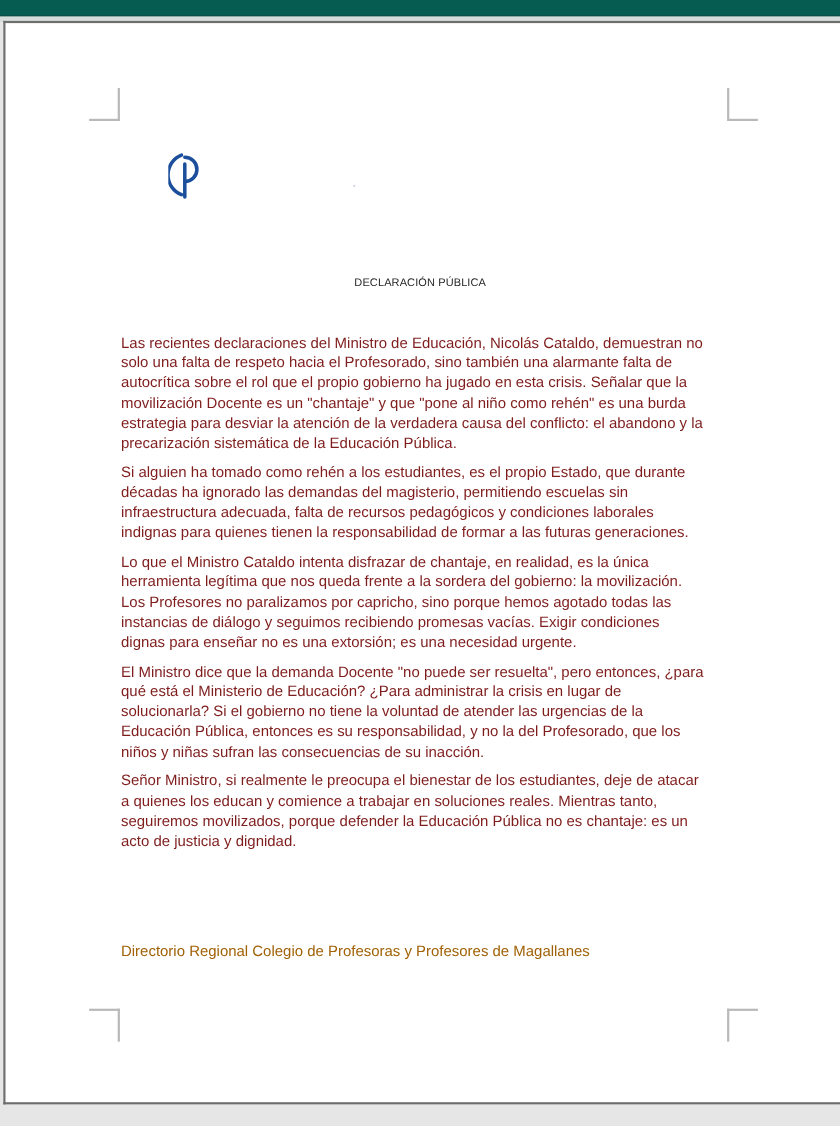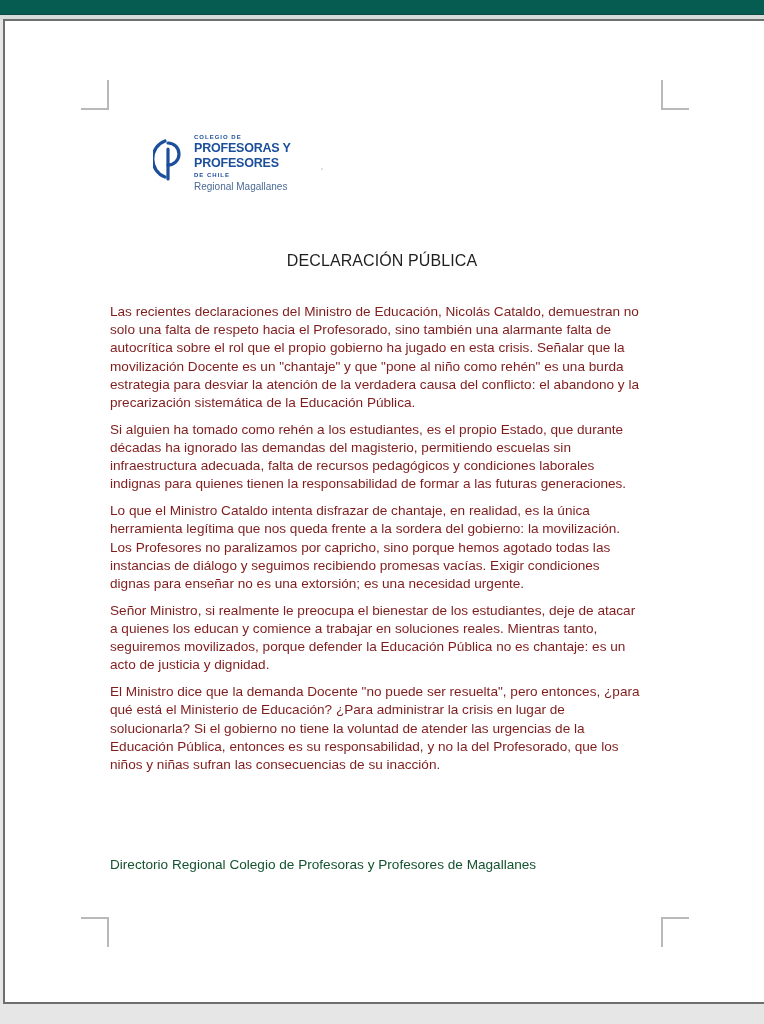--- a/index.html
+++ b/index.html
@@ -35,30 +35,30 @@
     .logo { position: absolute; left: 153px; top: 133px; width: 160px; height: 80px; }
     .logo-mark { position: absolute; left: 0; top: 4px; width: 32px; height: 44px; }
     .logo-text { position: absolute; left: 41px; top: 0; color: #1b4e9b; }
     .logo-small { font-size: 6px; font-weight: bold; letter-spacing: 1px; line-height: 8px; }
     .logo-big { font-size: 12.5px; font-weight: bold; line-height: 15px; letter-spacing: -0.2px; }
     .logo-region { font-size: 10px; line-height: 13px; color: #4a6a96; margin-top: 1px; }
     .logo-dot { position: absolute; left: 168px; top: 35px; width: 2px; height: 2px; background:#cfd6e0; border-radius:1px; }
 
     .title {
       position: absolute; left: 0; top: 252px; width: 764px; text-align: center;
-      font-size: 16px; color: #1f1f1f; letter-spacing: 0.1px;
+      font-size: 10px; color: #1f1f1f; letter-spacing: 0.1px;
     }
     .body {
       position: absolute; left: 110px; top: 303px; width: 530px;
       font-size: 13.6px; line-height: 18.2px; color: #7f1d1d;
     }
     .body p { margin: 0 0 8.6px 0; }
     .signature {
       position: absolute; left: 110px; top: 857px; width: 560px;
-      font-size: 13.6px; color: #14532d;
+      font-size: 13.6px; color: #a16207;
     }
     .bottom-area { position: absolute; left: 0; top: 1005px; width: 764px; height: 19px; background: #e6e6e6; }
   </style>
 </head>
 <body>
 
 <div class="topbar"></div>
 <div class="topbar-gap"></div>
 
 <div class="page"></div>
@@ -67,35 +67,28 @@
 <div class="corner c-tr"></div>
 <div class="corner c-bl"></div>
 <div class="corner c-br"></div>
 
 <div class="logo">
   <svg class="logo-mark" viewBox="0 0 32 44">
     <path d="M12 4 A18 19 0 0 0 12 40" fill="none" stroke="#1b4e9b" stroke-width="3.2" stroke-linecap="round"></path>
     <path d="M15 6 A11 11 0 0 1 15 28" fill="none" stroke="#1b4e9b" stroke-width="3.2" stroke-linecap="round"></path>
     <line x1="15" y1="12" x2="15" y2="42" stroke="#1b4e9b" stroke-width="3.2" stroke-linecap="round"></line>
   </svg>
-  <div class="logo-text">
-    <div class="logo-small">COLEGIO DE</div>
-    <div class="logo-big">PROFESORAS Y</div>
-    <div class="logo-big">PROFESORES</div>
-    <div class="logo-small">DE CHILE</div>
-    <div class="logo-region">Regional Magallanes</div>
-  </div>
   <div class="logo-dot"></div>
 </div>
 
 <div class="title">DECLARACIÓN PÚBLICA</div>
 
 <div class="body">
   <p>Las recientes declaraciones del Ministro de Educación, Nicolás Cataldo, demuestran no solo una falta de respeto hacia el Profesorado, sino también una alarmante falta de autocrítica sobre el rol que el propio gobierno ha jugado en esta crisis. Señalar que la movilización Docente es un "chantaje" y que "pone al niño como rehén" es una burda estrategia para desviar la atención de la verdadera causa del conflicto: el abandono y la precarización sistemática de la Educación Pública.</p>
   <p>Si alguien ha tomado como rehén a los estudiantes, es el propio Estado, que durante décadas ha ignorado las demandas del magisterio, permitiendo escuelas sin infraestructura adecuada, falta de recursos pedagógicos y condiciones laborales indignas para quienes tienen la responsabilidad de formar a las futuras generaciones.</p>
   <p>Lo que el Ministro Cataldo intenta disfrazar de chantaje, en realidad, es la única herramienta legítima que nos queda frente a la sordera del gobierno: la movilización. Los Profesores no paralizamos por capricho, sino porque hemos agotado todas las instancias de diálogo y seguimos recibiendo promesas vacías. Exigir condiciones dignas para enseñar no es una extorsión; es una necesidad urgente.</p>
+  <p>El Ministro dice que la demanda Docente "no puede ser resuelta", pero entonces, ¿para qué está el Ministerio de Educación? ¿Para administrar la crisis en lugar de solucionarla? Si el gobierno no tiene la voluntad de atender las urgencias de la Educación Pública, entonces es su responsabilidad, y no la del Profesorado, que los niños y niñas sufran las consecuencias de su inacción.</p>
   <p>Señor Ministro, si realmente le preocupa el bienestar de los estudiantes, deje de atacar a quienes los educan y comience a trabajar en soluciones reales. Mientras tanto, seguiremos movilizados, porque defender la Educación Pública no es chantaje: es un acto de justicia y dignidad.</p>
-  <p>El Ministro dice que la demanda Docente "no puede ser resuelta", pero entonces, ¿para qué está el Ministerio de Educación? ¿Para administrar la crisis en lugar de solucionarla? Si el gobierno no tiene la voluntad de atender las urgencias de la Educación Pública, entonces es su responsabilidad, y no la del Profesorado, que los niños y niñas sufran las consecuencias de su inacción.</p>
 </div>
 
 <div class="signature">Directorio Regional Colegio de Profesoras y Profesores de Magallanes</div>
 
 <div class="bottom-area"></div>
 
 </body></html>

